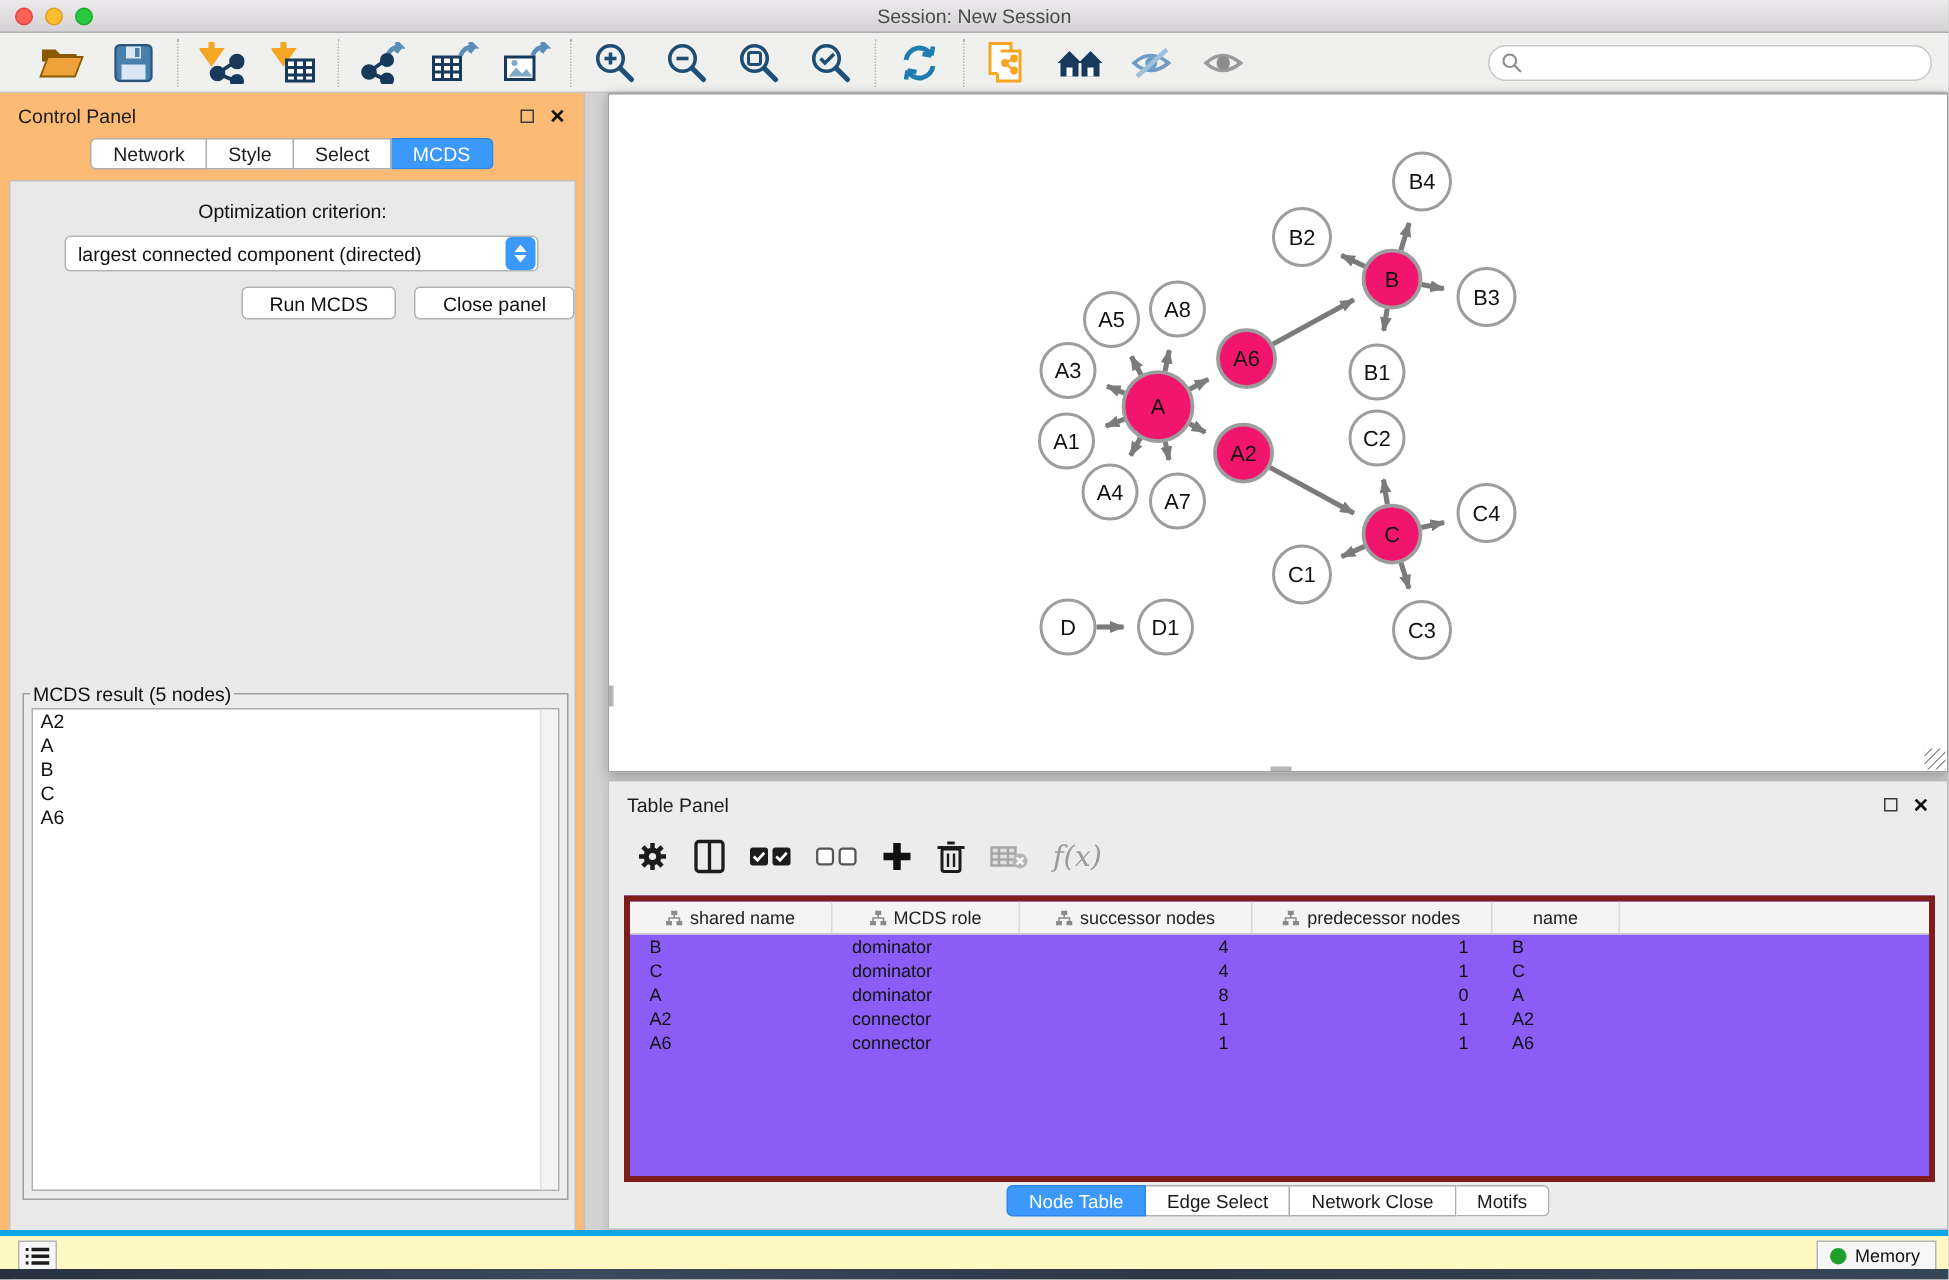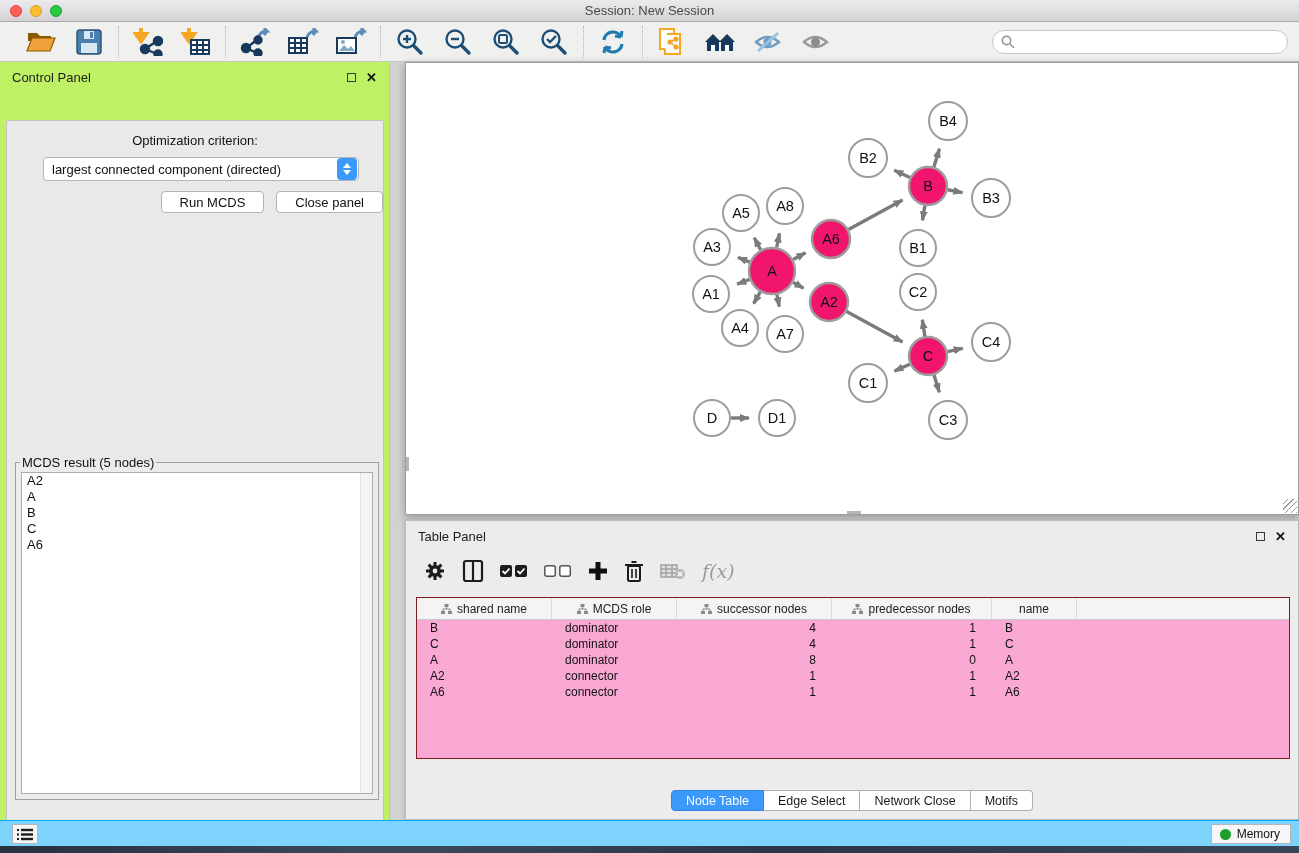--- a/index.html
+++ b/index.html
@@ -22,21 +22,21 @@
   .toolbar { position:absolute; left:0; top:22px; width:1299px; height:40px;
     background:#f0f0ef; border-bottom:1px solid #c6c6c6; display:flex; align-items:center; padding-left:12px; }
   .tb-group { display:flex; align-items:center; gap:14px; padding:0 12px; }
   .tb-sep { width:1px; height:32px; border-left:1px dotted #b4b4b4; }
   .tb-btn { width:34px; height:30px; display:flex; align-items:center; justify-content:center; }
   .searchbox { position:absolute; right:11px; top:8px; width:296px; height:24px; background:#fff;
     border:1px solid #c8c8c8; border-radius:12px; display:flex; align-items:center; padding-left:8px; gap:5px; }
 
   
   .control-panel { position:absolute; left:0; top:62px; width:390px; height:758px;
-    background:#bef264; border-right:1px solid #bfbfbf; }
+    background:#fdba74; border-right:1px solid #bfbfbf; }
   .panel-header { height:30px; display:flex; align-items:center; padding:0 12px; }
   .panel-header .ph-title { font-size:13px; color:#1c1c1c; }
   .ph-icons { margin-left:auto; display:flex; align-items:center; gap:10px; }
   .icon-min { width:9px; height:9px; border:1.5px solid #3a3a3a; display:inline-block; }
   .icon-close { font-size:13px; font-weight:bold; color:#111; line-height:9px; }
   .seg-row { display:flex; justify-content:center; }
   .seg { height:21px; padding:0 14px; background:#fff; border:1px solid #aeaeae; border-left:none;
     font-size:13px; color:#1b1b1b; display:flex; align-items:center; }
   .seg:first-child { border-left:1px solid #aeaeae; border-radius:4px 0 0 4px; }
   .seg:last-child { border-radius:0 4px 4px 0; }
@@ -74,32 +74,32 @@
   .stub-left { position:absolute; left:0; top:368px; width:3px; height:14px; background:#b5b5b5; }
   .stub-bottom { position:absolute; left:441px; bottom:0; width:14px; height:3px; background:#b5b5b5; }
 
   
   .table-panel { position:absolute; left:405px; top:520px; width:894px; height:300px;
     background:#ececec; border:1px solid #bdbdbd; box-shadow:0 1px 5px rgba(0,0,0,.2); }
   .tp-toolbar { position:absolute; left:0; top:30px; width:100%; height:40px;
     display:flex; align-items:center; gap:16px; padding-left:18px; }
   .tp-btn { display:flex; align-items:center; justify-content:center; height:26px; }
   .fx { font-family:"DejaVu Serif", serif; font-style:italic; font-size:19px; color:#9a9a9a; }
-  .tbl-box { position:absolute; left:10px; top:76px; width:874px; height:162px; background:#f9a8d4; border:1px solid #7f1d1d; overflow:hidden; }
+  .tbl-box { position:absolute; left:10px; top:76px; width:874px; height:191px; background:#8b5cf6; border:4px solid #7f1d1d; overflow:hidden; }
   .tbl-header { display:flex; height:22px; background:#f4f4f4; border-bottom:1px solid #c9c9c9; }
   .tbl-hcell { display:flex; align-items:center; justify-content:center; gap:5px; font-size:12px; color:#222;
     border-right:1px solid #d9d9d9; height:100%; }
   .tbl-row { display:flex; height:16px; }
   .tbl-cell { font-size:12px; color:#111; line-height:16px; white-space:nowrap; overflow:hidden; }
   .tp-tabs { position:absolute; left:0; bottom:8px; width:100%; display:flex; justify-content:center; }
   .tp-tabs .seg { font-size:12.5px; height:21px; }
 
   
   .statusbar { position:absolute; left:0; top:820px; width:1299px; height:26px;
-    background:#7dd3fc; border-top:1px solid #0ea5e9; }
+    background:#fef9c3; border-top:4px solid #0ea5e9; }
   .list-btn { position:absolute; left:12px; top:3px; width:26px; height:20px; background:#f6f6f6;
     border:1px solid #b5b5b5; display:flex; align-items:center; justify-content:center; }
   .mem-btn { position:absolute; right:8px; top:3px; height:20px; padding:0 10px 0 8px; background:#f6f6f6;
     border:1px solid #b5b5b5; display:flex; align-items:center; gap:6px; font-size:12px; color:#111; }
   .mem-dot { width:11px; height:11px; border-radius:50%; background:#1f9e2c; }
   .desktop-strip { position:absolute; left:0; top:846px; width:1299px; height:7px;
     background:linear-gradient(90deg,#27313f,#3a4a5c 30%,#2b3646 60%,#384758); }
 
   svg { display:block; }
 </style>
@@ -285,20 +285,26 @@
   </div>
 
   <div class="control-panel">
     <div class="panel-header">
       <span class="ph-title">Control Panel</span>
       <span class="ph-icons">
         <span class="icon-min"></span>
         <span class="icon-close">✕</span>
       </span>
     </div>
+    <div class="seg-row" id="cp-tabs">
+        <span class="seg">Network</span>
+        <span class="seg">Style</span>
+        <span class="seg">Select</span>
+        <span class="seg selected">MCDS</span>
+      </div>
     <div class="cp-content">
       <div class="opt-label">Optimization criterion:</div>
       <div class="selectbox">
         <span class="sel-text">largest connected component (directed)</span>
         <span class="stepper">
           <span class="tri-up"></span>
             <span class="tri-down"></span>
         </span>
       </div>
       <div class="btn-row">

